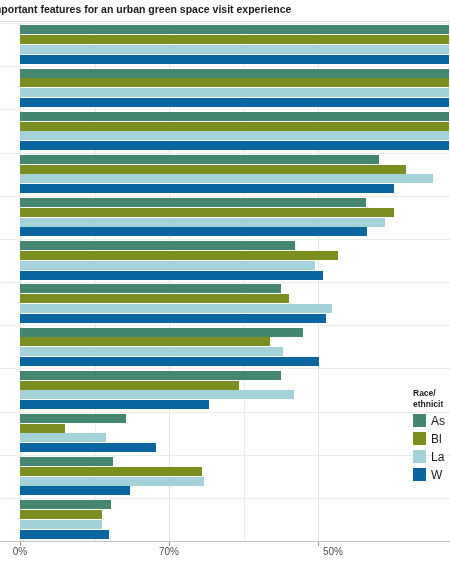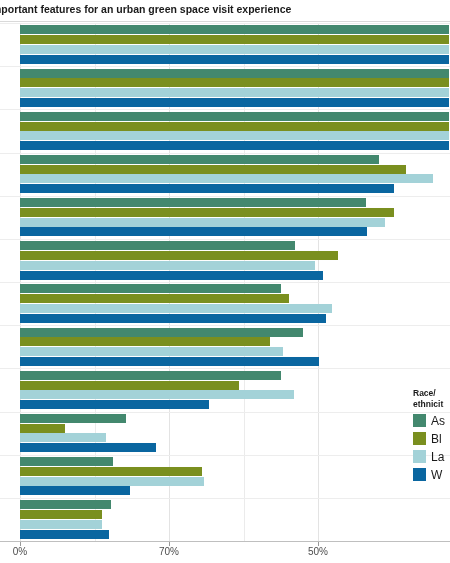--- a/index.html
+++ b/index.html
@@ -247,21 +247,21 @@
       </div>
     </div>
 
   <div class="axis-line"></div>
   <div id="axis-ticks">
       <div class="tick-mark" style="left: 20px;"></div>
       <div class="tick-label" style="left: 20px;">0%</div>
       <div class="tick-mark" style="left: 169px;"></div>
       <div class="tick-label" style="left: 169px;">70%</div>
       <div class="tick-mark" style="left: 318px;"></div>
-      <div class="tick-label" style="left: 318px;">50%</div>
+      <div class="tick-label" style="left: 333px;">50%</div>
     </div>
 
   <div id="legend">
     <div class="legend-title">
       <div>Race/</div>
       <div>ethnicit</div>
     </div>
     <div class="legend-items" id="legend-items">
         <div class="legend-item">
           <span class="legend-swatch" style="background: rgb(67, 136, 110);"></span>

